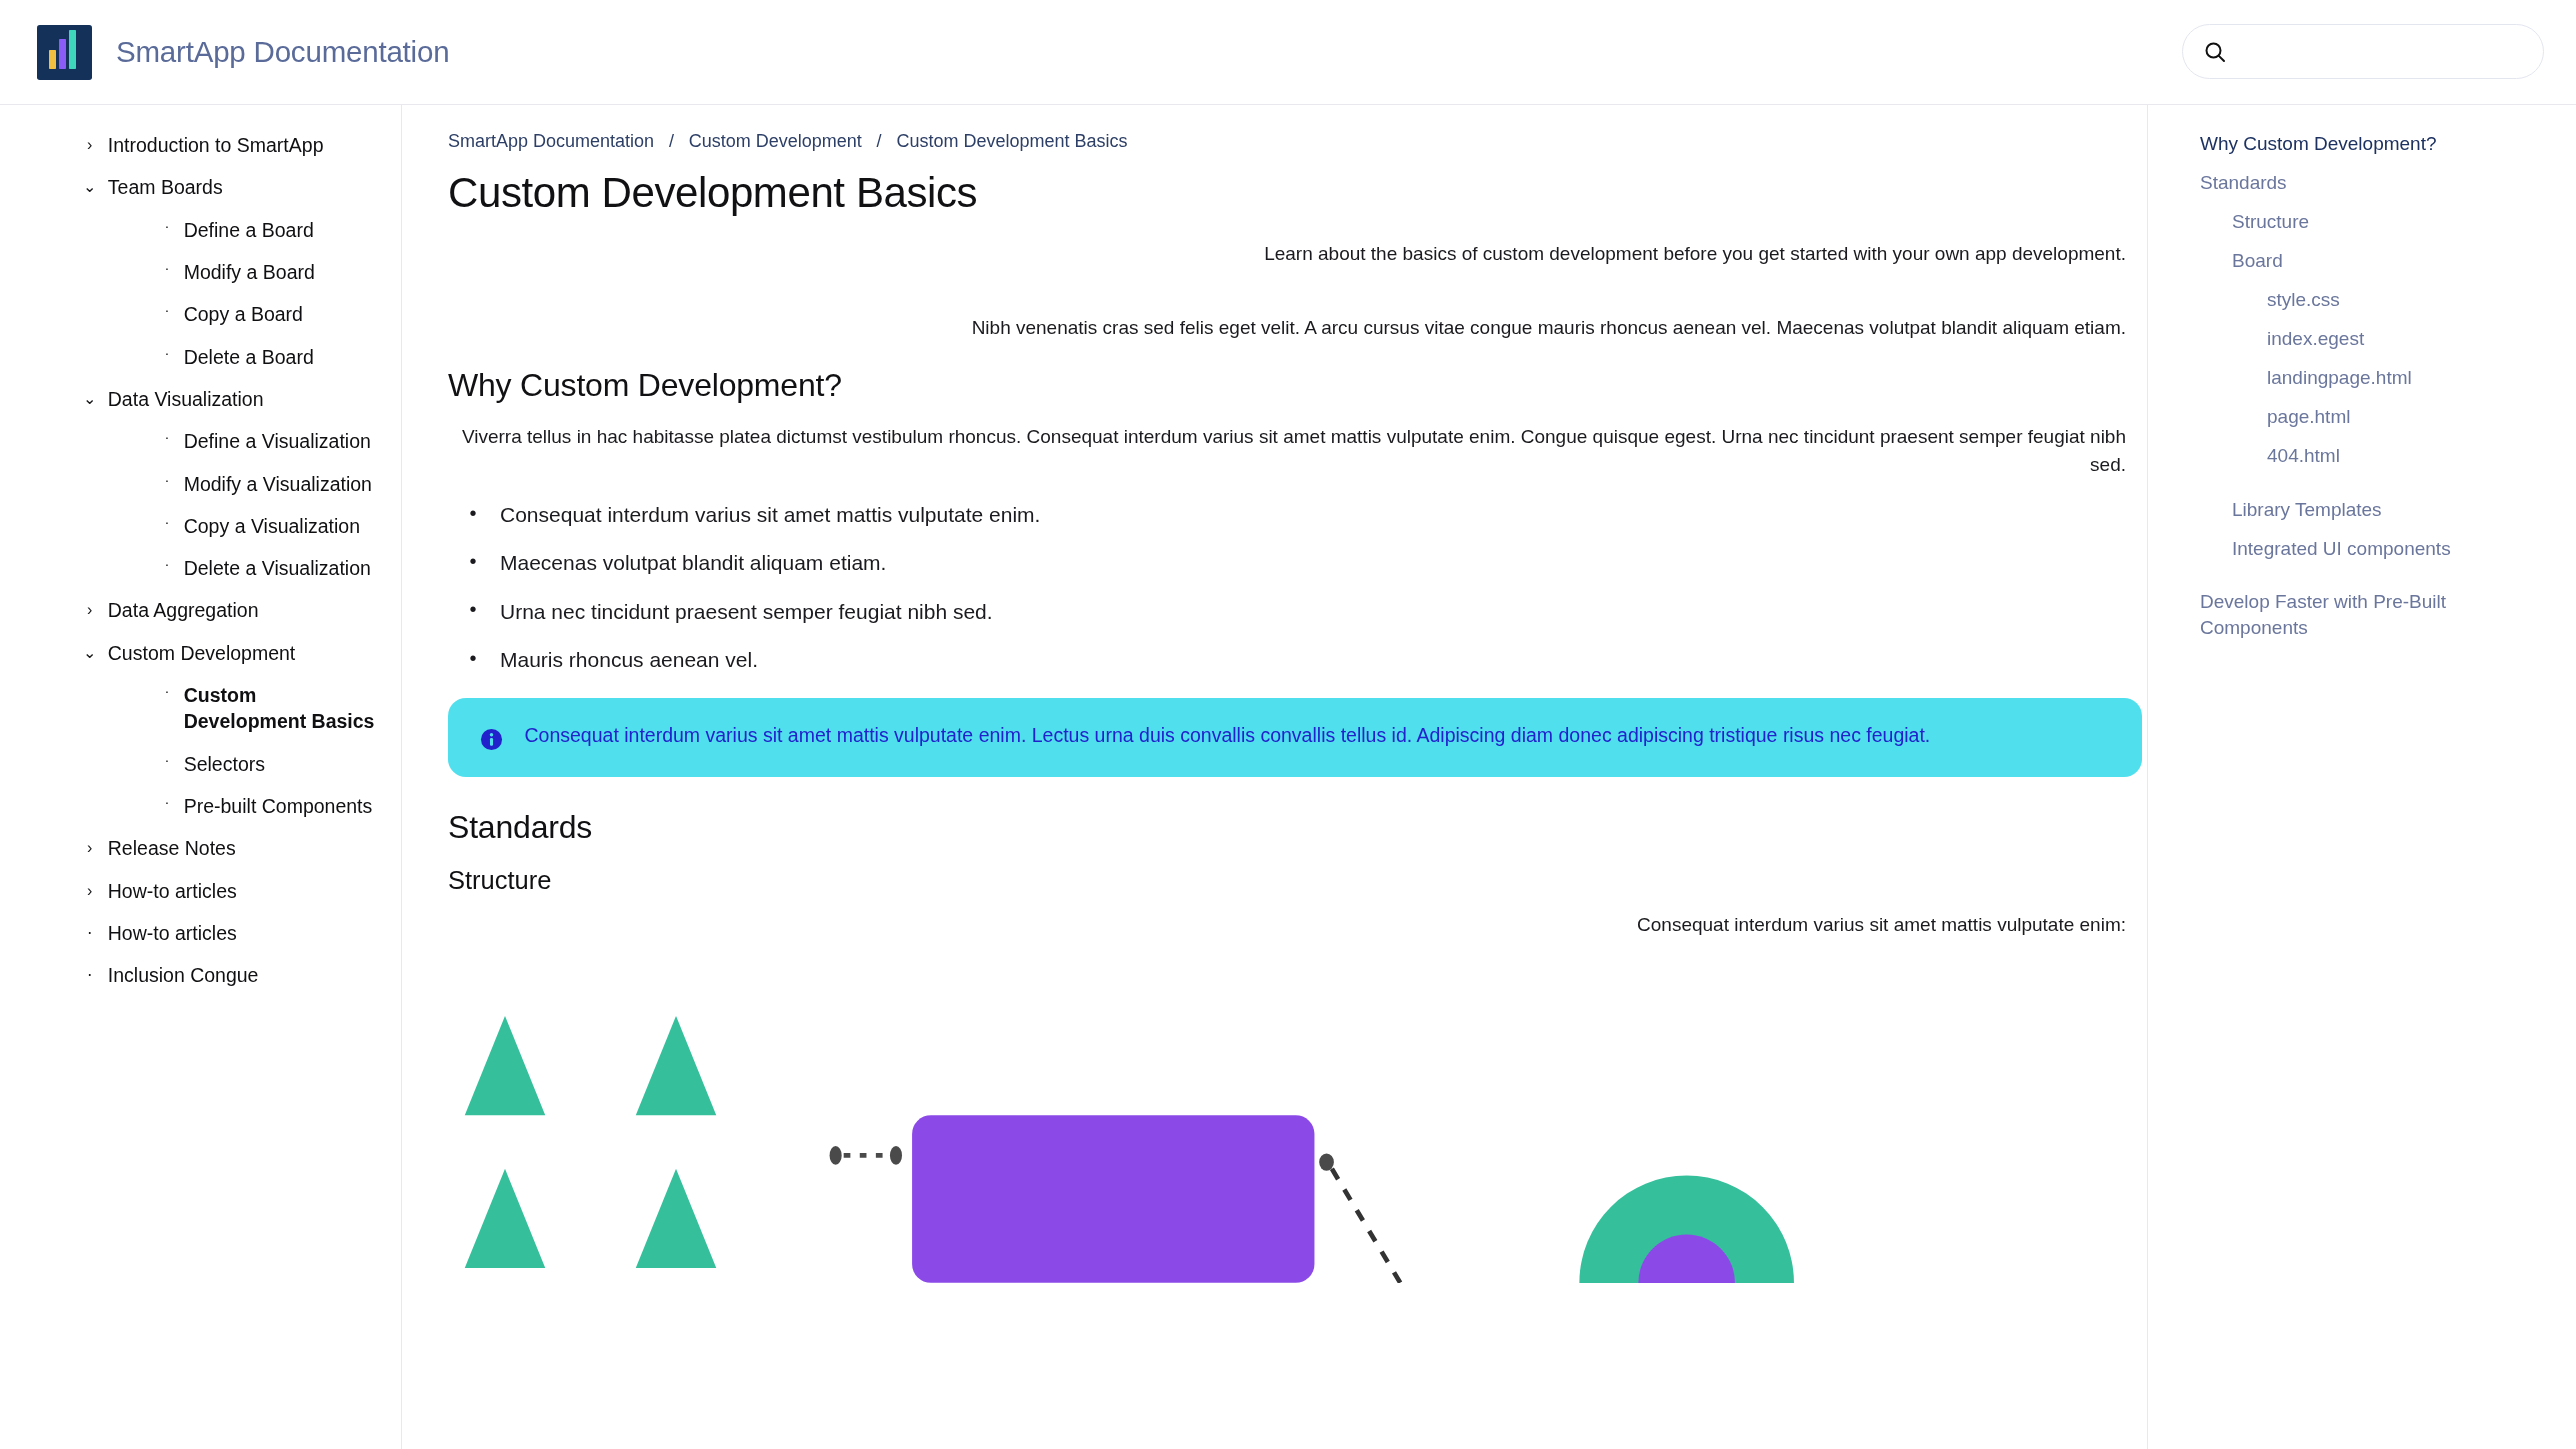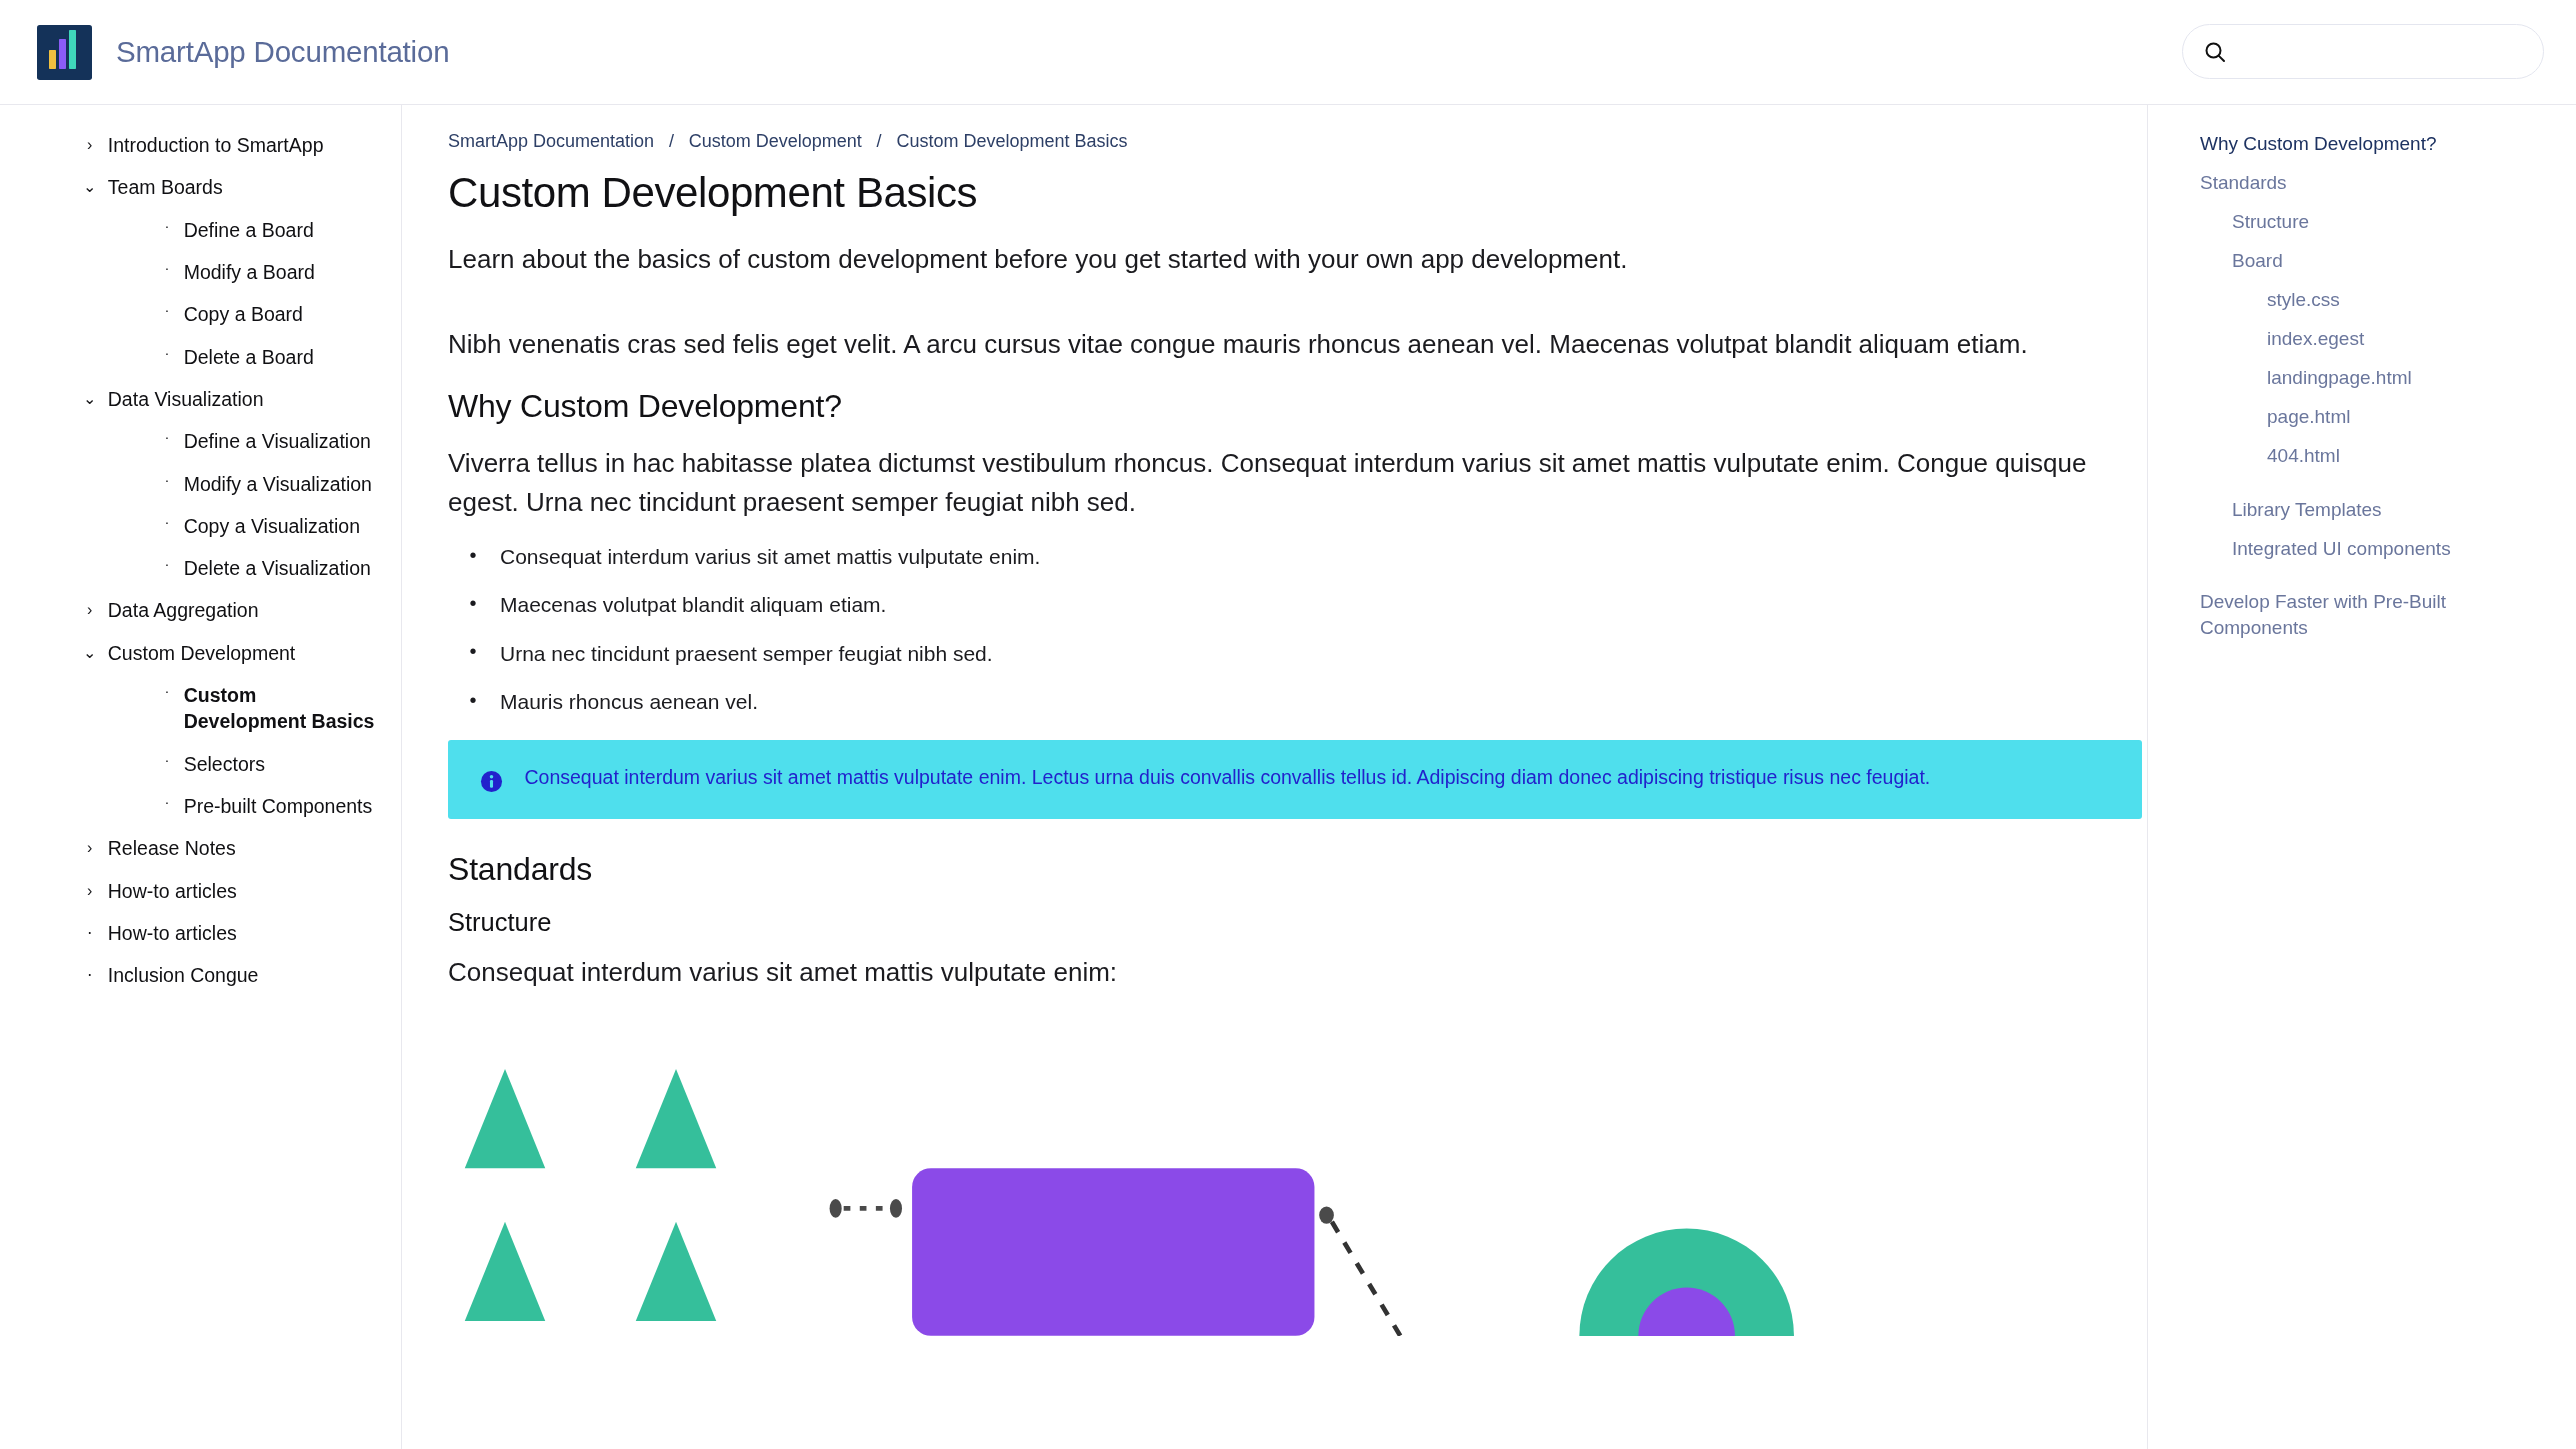--- a/index.html
+++ b/index.html
@@ -145,25 +145,26 @@
   .crumb { cursor: pointer; }
   .crumb-sep { margin: 0 14.8px; color: #2d3f66; }
   h1.page-title {
     font-size: 42px;
     font-weight: 400;
     color: #111114;
     letter-spacing: -0.4px;
     margin-bottom: 23px;
   }
   p.body {
-    font-size: 26px;
+    font-size: 19px;
     color: #1b1b1f;
     line-height: 1.5;
     margin-bottom: 20px;
     max-width: 1690px;
+    text-align: right;
   }
   p.lead { margin-bottom: 46px; }
   h2.sec {
     font-size: 32px;
     font-weight: 400;
     color: #111114;
     margin-top: 24px;
     margin-bottom: 19px;
     letter-spacing: -0.2px;
   }
@@ -191,21 +192,21 @@
     position: absolute;
     left: 21.5px;
     top: -1.3px;
     font-size: 20px;
     color: #1b1b1f;
   }
 
   
   .callout {
     background: #4fdfed;
-    border-radius: 3px;
+    border-radius: 18px;
     margin: 24px 0 32px 0;
     width: 1694px;
     padding: 23px 27px 25.5px 32px;
     display: flex;
     align-items: flex-start;
     gap: 21.5px;
   }
   .callout-icon {
     width: 23px; height: 23px;
     flex: 0 0 auto;

